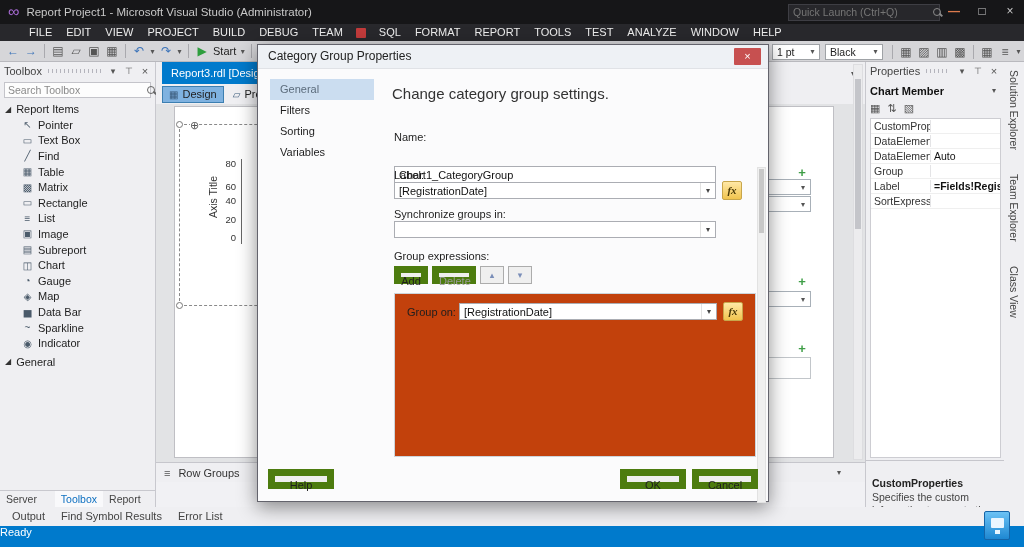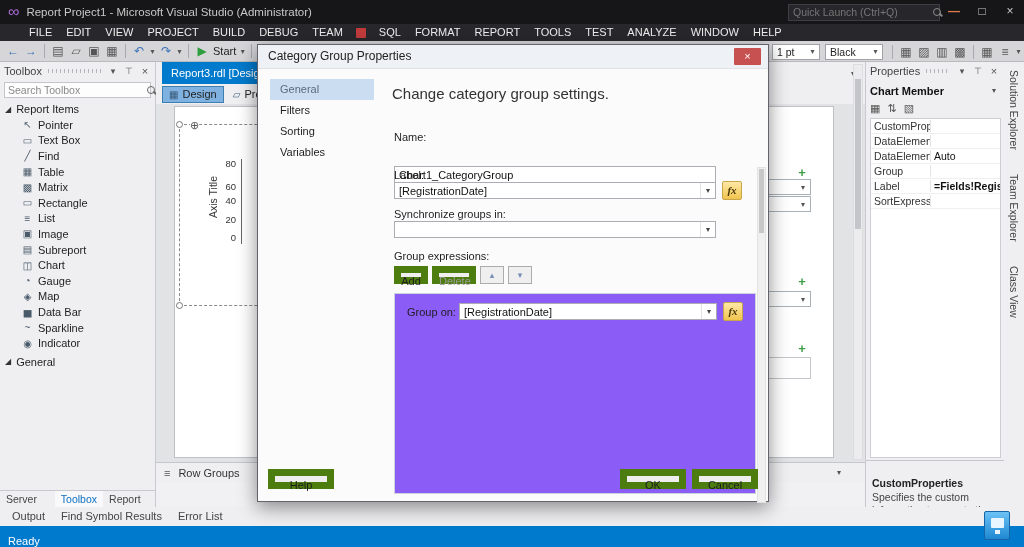--- a/index.html
+++ b/index.html
@@ -101,21 +101,21 @@
   .pdesc .t { font-weight:bold; font-size:10.5px; color:#222; }
   .pdesc .d { font-size:10.5px; color:#444; line-height:1.25; margin-top:2px; }
 
   
   .sidestrip { position:absolute; left:1004px; top:62px; width:20px; height:445px; background:#EFEFF2; display:flex; flex-direction:column; align-items:center; padding-top:4px; gap:16px; }
   .side-tab { writing-mode:vertical-rl; font-size:10.5px; color:#444; padding:4px 0; }
 
   
   .bottomtabs { position:absolute; left:0; top:507px; width:1024px; height:19px; background:#EFEFF2; display:flex; align-items:center; padding-left:4px; }
   .btab { padding:0 8px; line-height:19px; font-size:11px; color:#444; }
-  .statusbar { position:absolute; left:0; top:526px; width:1024px; height:21px; background:#007ACC; color:#FFF; display:flex; align-items:flex-end; padding-left:8px; font-size:11px; }
+  .statusbar { position:absolute; left:0; top:526px; width:1024px; height:21px; background:#007ACC; color:#FFF; display:flex; align-items:flex-start; font-size:11px; }
   .feedback { position:absolute; left:984px; top:511px; width:26px; height:29px; background:linear-gradient(#6CC2F5,#1E88D2); border:1px solid #1565A8; border-radius:2px; z-index:60; }
   .feedback::before { content:""; position:absolute; left:6px; top:6px; width:13px; height:10px; background:#EAF6FF; border-radius:1px; }
   .feedback::after { content:""; position:absolute; left:10px; top:18px; width:5px; height:4px; background:#EAF6FF; }
 
   
   .dialog { position:absolute; left:257px; top:44px; width:512px; height:458px; background:#FBFBFC; border:1px solid #63636C; box-shadow:0 5px 18px rgba(0,0,0,0.45); z-index:100; }
   .dlg-title { position:absolute; left:0; top:0; width:100%; height:24px; background:#EEF1F5; border-bottom:1px solid #E0E2E6; }
   .dlg-title .t { position:absolute; left:10px; top:4px; font-size:12px; color:#222; }
   .dlg-close { position:absolute; right:7px; top:3px; width:27px; height:17px; background:#C75050; color:#FFF; text-align:center; line-height:16px; font-size:11px; border-radius:1px; }
   .dlg-nav { position:absolute; left:12px; top:34px; width:104px; }
@@ -126,21 +126,21 @@
   .txt { position:absolute; height:17px; background:#FFF; border:1px solid #ABADB3; font-size:11px; padding:0 4px; outline:none; color:#111;margin-top:22px; }
   .combo { position:absolute; height:17px; background:#FFF; border:1px solid #ABADB3; display:flex; align-items:center; }
   .combo .val { flex:1; padding:0 4px; font-size:11px; color:#111; overflow:hidden; white-space:nowrap; }
   .combo .arr { width:15px; text-align:center; font-size:8px; color:#444; border-left:1px solid #E2E2E2; line-height:15px; }
   .fx-btn { position:absolute; width:20px; height:19px; background:linear-gradient(#FFE8A6,#F1C44E); border:1px solid #C8A64B; border-radius:2px; text-align:center; line-height:17px; }
   .fx-btn .g { font-family:"Liberation Serif", serif; font-style:italic; font-weight:bold; font-size:11px; color:#4A3A08; }
   .btn { position:absolute; height:18px; background:#EFEFEF; border:7px solid #4d7c0f; font-size:11px; text-align:center; color:#1E1E1E; }
   .btn.disabled { color:#9B9B9B; }
   .btn.big { height:20px; line-height:18px; }
   .arrbtn { position:absolute; width:24px; height:18px; background:#EFEFEF; border:1px solid #ACACAC; text-align:center; line-height:16px; font-size:9px; color:#7A8EB8; }
-  .groupbox { position:absolute; left:136px; top:248px; width:362px; height:201px; background:#8b5cf6; border:1px solid #CCD4DB; }
+  .groupbox { position:absolute; left:136px; top:248px; width:362px; height:164px; background:#c2410c; border:1px solid #CCD4DB; }
   .dlg-scroll { position:absolute; left:499px; top:122px; width:9px; height:336px; background:#F0F0F0; border:1px solid #E2E2E2; }
   .dlg-scroll .th { position:absolute; left:1px; top:1px; width:5px; height:64px; background:#C8C8C8; }
 </style>
 </head>
 <body>
 
 <div class="titlebar">
   <span class="vs-logo">∞</span>
   <span>Report Project1 - Microsoft Visual Studio (Administrator)</span>
   <div class="ql-box">

